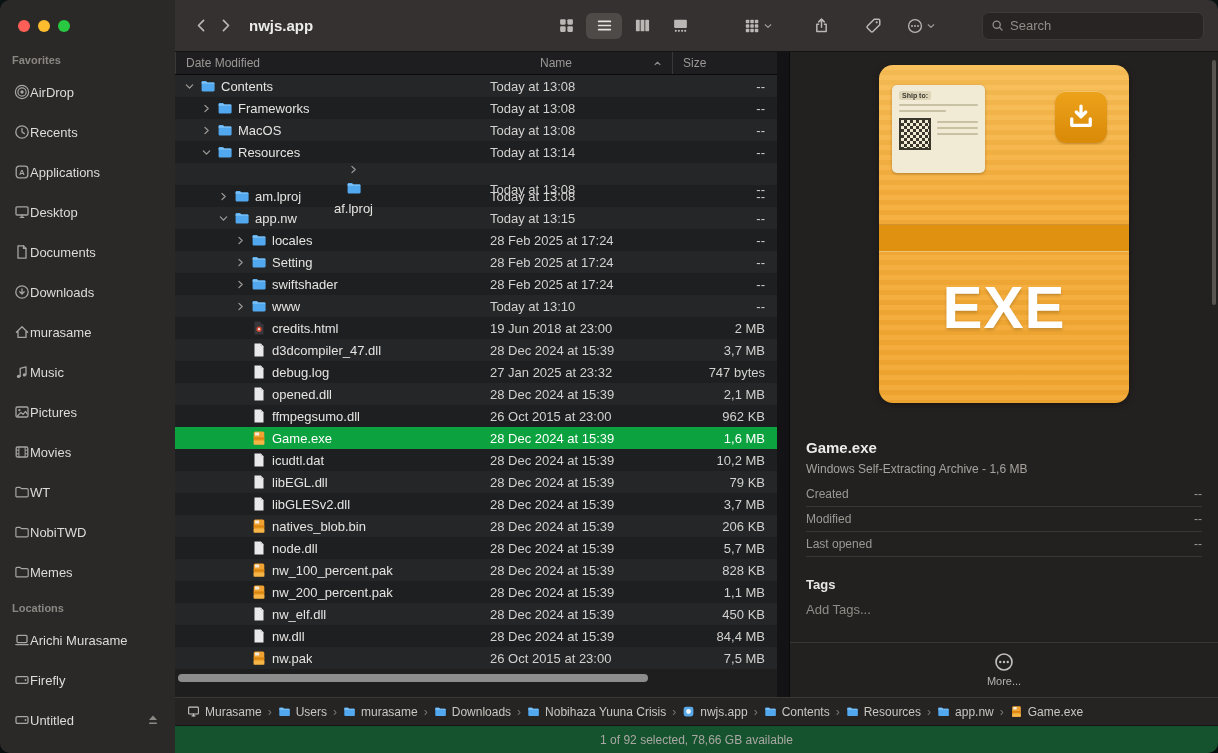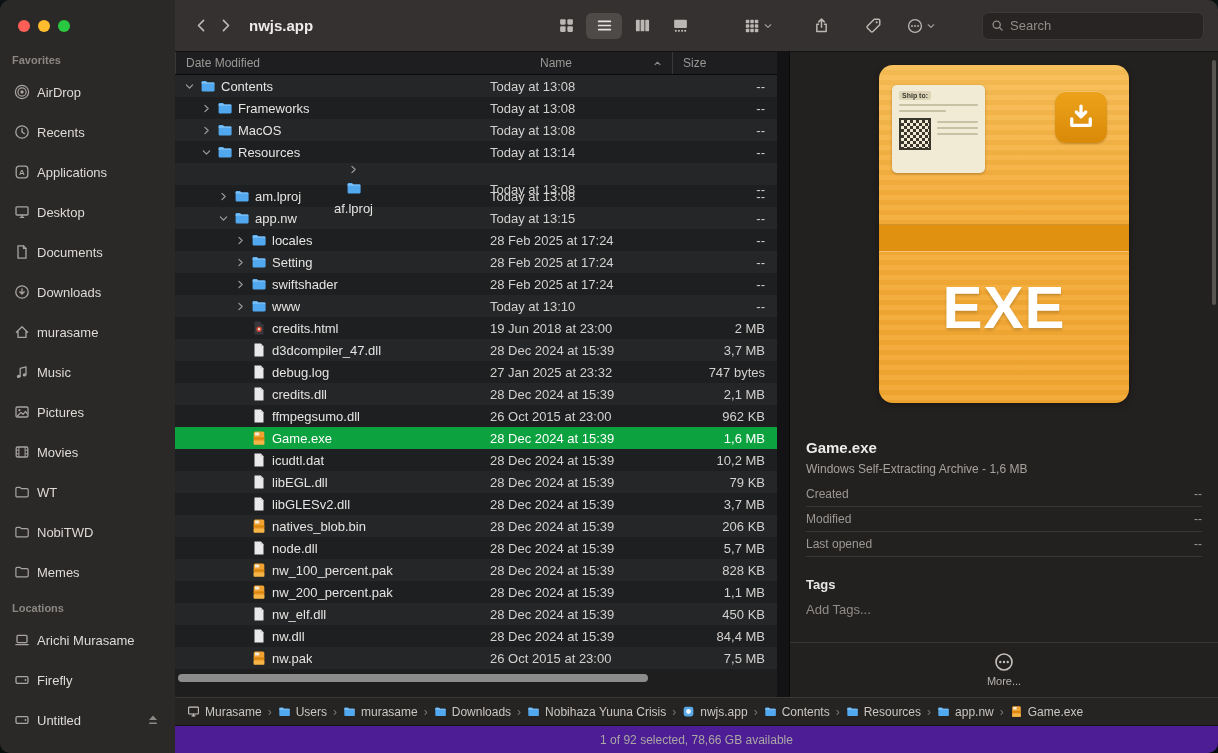--- a/index.html
+++ b/index.html
@@ -8,21 +8,21 @@
   .window{position:relative;width:1218px;height:753px;border-radius:10px;overflow:hidden;display:flex;background:#1e1e1f;box-shadow:0 20px 60px rgba(0,0,0,.6)}
 
   
   .sidebar{width:175px;flex:none;background:#2b2928;display:flex;flex-direction:column;overflow:hidden}
   .traffic{display:flex;gap:8px;padding:20px 0 6px 18px}
   .light{width:12px;height:12px;border-radius:50%}
   .light.red{background:var(--traffic-close)}
   .light.yellow{background:var(--traffic-minimize)}
   .light.green{background:var(--traffic-zoom)}
   .side-label{font-size:11px;font-weight:700;color:#8a8682;margin:16px 0 3px;padding:0 12px}
-  .side-item{display:flex;align-items:center;gap:7px;height:28px;margin:12px 6px;padding:0 8px;border-radius:6px;font-size:13px;color:#dedbd8;cursor:default}
+  .side-item{display:flex;align-items:center;height:28px;margin:12px 6px;padding:0 8px;border-radius:6px;font-size:13px;color:#dedbd8;cursor:default}
   .side-item .icon{color:#a7a4a1}
   .side-item .eject{margin-left:auto;color:#8d8985}
   .icon{display:inline-flex;width:16px;height:16px;flex:none;align-items:center;justify-content:center}
   .icon svg{width:100%;height:100%;display:block}
 
   
   .main{flex:1;display:flex;flex-direction:column;min-width:0}
   .toolbar{height:52px;flex:none;background:#343130;border-bottom:1px solid #141313;display:flex;align-items:center;padding:0 14px}
   .nav-btn{width:24px;height:24px;display:flex;align-items:center;justify-content:center;color:#bab7b4;border-radius:5px}
   .nav-btn .icon{width:15px;height:15px}
@@ -92,21 +92,21 @@
   .add-tags{margin-top:10px;font-size:13px;color:#8f8b87}
   .more-wrap{position:absolute;left:0;right:0;bottom:10px;border-top:1px solid #3a3733;padding-top:9px;display:flex;flex-direction:column;align-items:center;gap:3px}
   .more-ic{width:20px;height:20px;color:#c3bfbb}
   .more-label{font-size:11px;color:#b5b1ad}
 
   
   .path-bar{height:28px;flex:none;background:#262423;border-top:1px solid #3a3734;display:flex;align-items:center;padding:0 12px;font-size:12px;color:#cac6c2;overflow:hidden;white-space:nowrap}
   .pb-item{display:inline-flex;align-items:center;gap:5px}
   .pb-item .icon{width:13px;height:13px}
   .pb-sep{color:#7b7774;margin:0 6px}
-  .status-bar{height:28px;flex:none;background:#4c1d95;border-top:1px solid #161514;display:flex;align-items:center;justify-content:center;font-size:12px;color:#aaa7a4}
+  .status-bar{height:28px;flex:none;background:#14532d;border-top:1px solid #161514;display:flex;align-items:center;justify-content:center;font-size:12px;color:#aaa7a4}
 </style>
 </head>
 <body>
 
 <div class="window">
 
   <aside class="sidebar">
     <div class="traffic">
       <span class="light red"></span>
       <span class="light yellow"></span>
@@ -667,21 +667,21 @@
             </div>
             <div class="lrow">
               <div class="cell ncell" style="padding-left: 59px;">
                 <span class="disc"></span>
                 <span class="icon">
                   <svg viewBox="0 0 16 16" xmlns="http://www.w3.org/2000/svg">
                     <path d="M3.5 1.6h6.3l2.7 2.7v10.1H3.5z" fill="#e9e9ec"></path>
                     <path d="M9.8 1.6l2.7 2.7H9.8z" fill="#c0c0c6"></path>
                   </svg>
                 </span>
-                <span class="fname">credits.dll</span>
+                <span class="fname">opened.dll</span>
               </div>
               <div class="cell dcell">28 Dec 2024 at 15:39</div>
               <div class="cell scell">2,1 MB</div>
             </div>
             <div class="lrow alt">
               <div class="cell ncell" style="padding-left: 59px;">
                 <span class="disc"></span>
                 <span class="icon">
                   <svg viewBox="0 0 16 16" xmlns="http://www.w3.org/2000/svg">
                     <path d="M3.5 1.6h6.3l2.7 2.7v10.1H3.5z" fill="#e9e9ec"></path>

